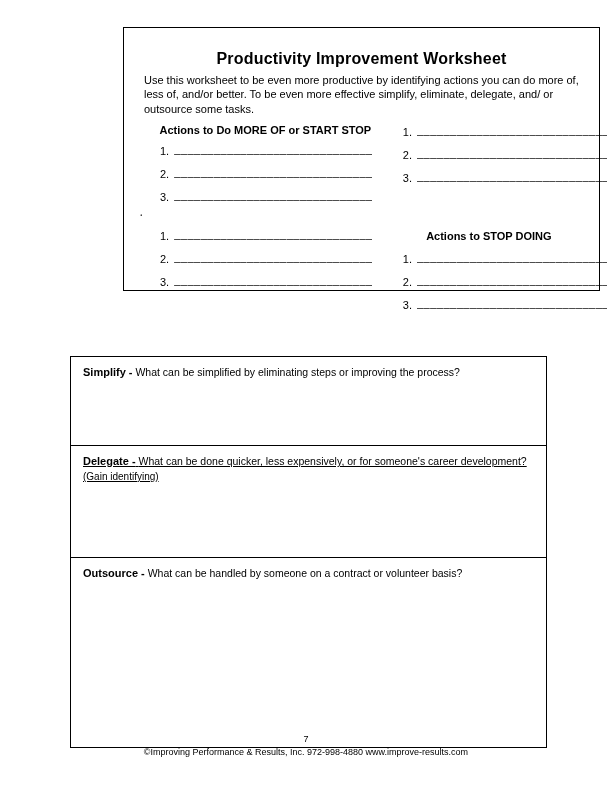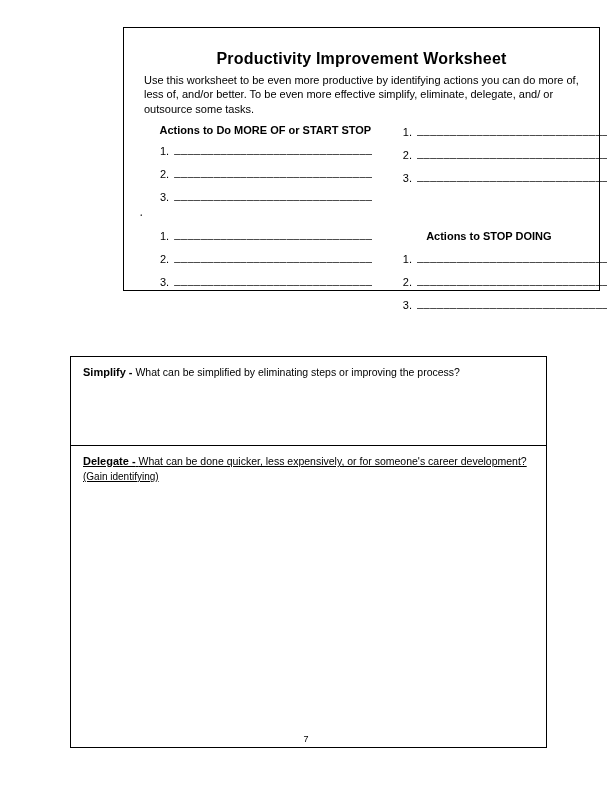--- a/index.html
+++ b/index.html
@@ -140,19 +140,26 @@
         <span class="prompt-question">What can be simplified by eliminating steps or improving the process?</span>
       </div>
     </div>
     <div class="prompt-section sec-2">
       <div class="prompt-text">
         <span class="prompt-label">Delegate -</span>
         <span class="prompt-question">What can be done quicker, less expensively, or for someone's career development?</span>
       </div>
       <div class="prompt-note">(Gain identifying)</div>
     </div>
+    <div class="prompt-section sec-3">
+      <div class="prompt-text">
+        <span class="prompt-label">Outsource -</span>
+        <span class="prompt-question">What can be handled by someone on a contract or volunteer basis?</span>
+      </div>
+    </div>
   </div>
 
   <div class="footer">
     <div>7</div>
+    <div>©Improving Performance &amp; Results, Inc.  972-998-4880  www.improve-results.com</div>
   </div>
 
 </div>
 
 </body></html>

